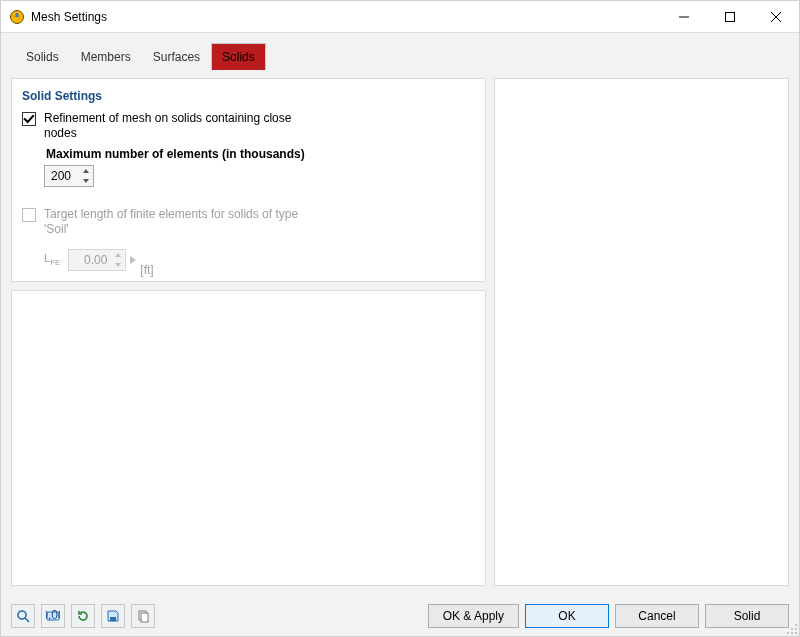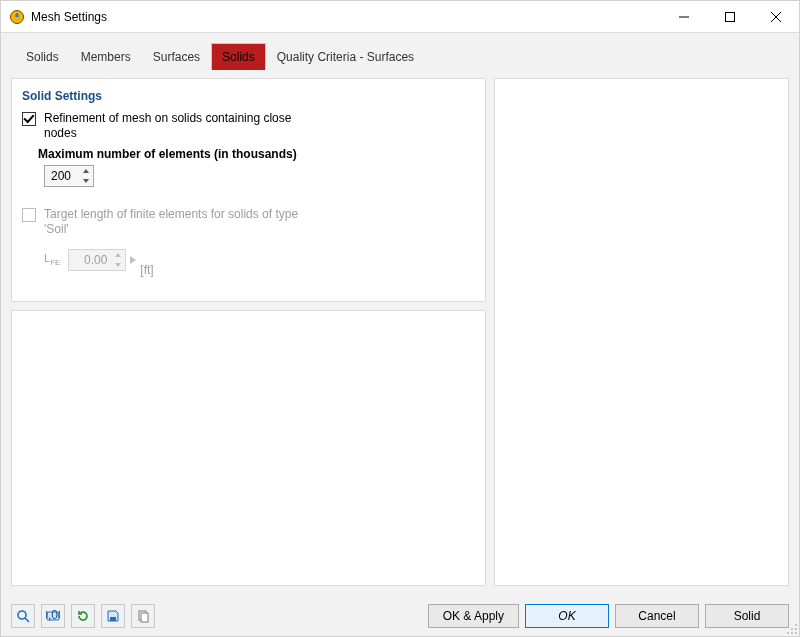--- a/index.html
+++ b/index.html
@@ -20,35 +20,35 @@
 
   
   .tabs { display: flex; align-items: flex-end; padding: 10px 14px 0 14px; background: #f2f2f2; }
   .tab { padding: 6px 10px; color: #333; border: 1px solid transparent; border-bottom: none; position: relative; cursor: default; }
   .tab.active { background: #b91c1c; border-color: #c8c8c8; color: #000; z-index: 2; }
 
   
   .tab-body { flex: 1; padding: 8px 10px 10px 10px; display: flex; gap: 8px; min-height: 0; }
 
   .col-left { display: flex; flex-direction: column; gap: 8px; width: 475px; }
-  .panel { border: 1px solid #dcdcdc; background: #fff; padding: 10px 10px 24px 10px; }
+  .panel { border: 1px solid #dcdcdc; background: #fff; padding: 10px 10px 4px 10px; }
   .panel.left-flex { flex: 1; }
   .panel.right { flex: 1; }
 
   .group-header { color: #1a4e8a; font-weight: 600; margin-bottom: 8px; font-size: 12px; }
 
   .row { display: flex; align-items: flex-start; gap: 8px; margin-bottom: 6px; }
 
   .chk { width: 14px; height: 14px; border: 1px solid #333; background: #fff; flex: 0 0 auto; margin-top: 1px; display: flex; align-items: center; justify-content: center; }
   .chk.checked::after { content: ""; display: block; width: 8px; height: 4px; border-left: 2px solid #000; border-bottom: 2px solid #000; transform: rotate(-48deg) translate(1px,-1px); }
   .chk.disabled { border-color: #bdbdbd; }
   .chk-label { color: #000; line-height: 15px; max-width: 280px; }
   .chk-label.disabled { color: #9e9e9e; }
 
-  .sublabel { margin-left: 16px; font-weight: 700; color: #000; }
+  .sublabel { margin-left: 24px; font-weight: 700; color: #000; }
 
   .spin-wrap { margin-left: 22px; margin-top: 4px; display: inline-flex; align-items: center; }
   .spin { display: inline-flex; border: 1px solid #a7a7a7; background: #f6f6f6; height: 22px; }
   .spin input { width: 34px; border: none; background: transparent; padding: 0 4px 0 6px; text-align: left; color: #000; font-size: 12px; }
   .spin .steppers { display: flex; flex-direction: column; width: 14px; }
   .stepper { flex: 1; display: flex; align-items: center; justify-content: center; font-size: 6px; color: #555; }
   .stepper::before { content: ""; border-left: 3px solid transparent; border-right: 3px solid transparent; }
   .stepper.up::before { border-bottom: 4px solid #555; }
   .stepper.down::before { border-top: 4px solid #555; }
 
@@ -64,21 +64,21 @@
   .go-arrow { width: 14px; height: 14px; display: flex; align-items: center; justify-content: center; color: #c0c0c0; }
   .go-arrow::before { content: ""; border-top: 4px solid transparent; border-bottom: 4px solid transparent; border-left: 6px solid #c0c0c0; }
   .unit { color: #9e9e9e; margin-top: 20px; }
 
   
   .bottombar { height: 40px; background: #f2f2f2; display: flex; align-items: center; padding: 0 10px; gap: 6px; }
   .bottombar .icon-btn { width: 24px; height: 24px; border: 1px solid #c8c8c8; background: #eef2f5; display: flex; align-items: center; justify-content: center; }
   .bottombar .icon-btn svg { width: 14px; height: 14px; }
   .bottombar .flex { flex: 1; }
   .btn { height: 24px; min-width: 84px; padding: 0 14px; border: 1px solid #adadad; background: #e9e9e9; color: #000; display: flex; align-items: center; justify-content: center; }
-  .btn.default { border-color: #0078d7; background: #e5f1fb; font-style: italic; }
+  .btn.default { border-color: #0078d7; background: #e5f1fb; }
   .grip { width: 14px; height: 14px; position: absolute; right: 2px; bottom: 2px; opacity: .35; }
   .grip div { position: absolute; width: 2px; height: 2px; background: #6e6e6e; }
 </style>
 </head>
 <body>
 
 <div class="window">
 
   <div class="titlebar">
     <span class="app-icon">
@@ -106,21 +106,20 @@
     </div>
   </div>
 
   <div class="client">
 
     <div class="tabs">
       <div class="tab">Solids</div>
       <div class="tab">Members</div>
       <div class="tab">Surfaces</div>
       <div class="tab active">Solids</div>
-      <div class="tab">Quality Criteria - Surfaces</div>
     </div>
 
     <div class="tab-body">
       <div class="col-left">
 
         <div class="panel">
           <div class="group-header">Solid Settings</div>
 
           
           <div class="row">

